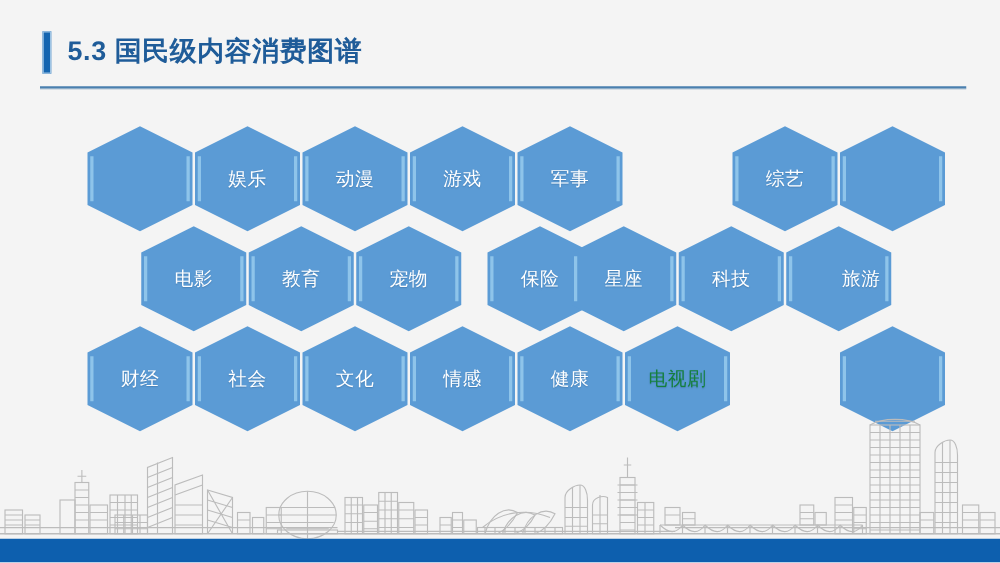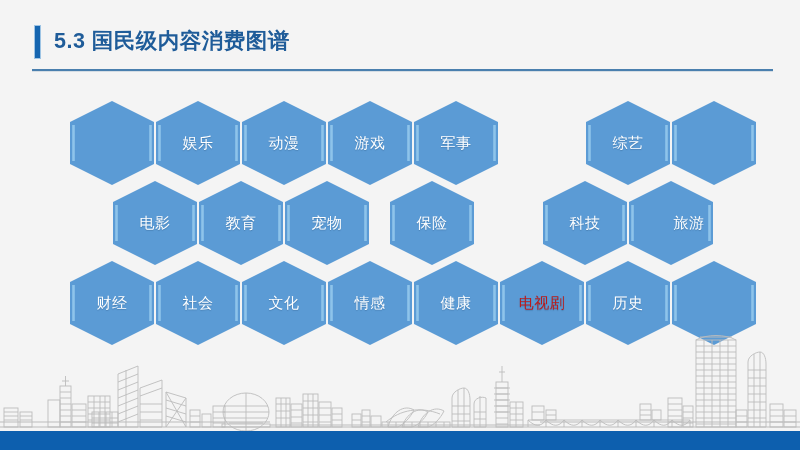--- a/index.html
+++ b/index.html
@@ -194,20 +194,28 @@
           <div class="hex-label" style="color: rgb(255, 255, 255);">教育</div>
         </div>
         <div class="hex" style="left: 350px; margin-left: 40px;">
           <svg viewBox="0 0 84 84">
             <polygon points="42,0 84,21 84,63 42,84 0,63 0,21" fill="#5b9bd5"></polygon>
             <line x1="3.5" y1="24" x2="3.5" y2="60" stroke="#8ec4ea" stroke-width="2.6"></line>
             <line x1="80.5" y1="24" x2="80.5" y2="60" stroke="#8ec4ea" stroke-width="2.6"></line>
           </svg>
           <div class="hex-label" style="color: rgb(255, 255, 255);">保险</div>
         </div>
+        <div class="hex" style="left: 457px;">
+          <svg viewBox="0 0 84 84">
+            <polygon points="42,0 84,21 84,63 42,84 0,63 0,21" fill="#5b9bd5"></polygon>
+            <line x1="3.5" y1="24" x2="3.5" y2="60" stroke="#8ec4ea" stroke-width="2.6"></line>
+            <line x1="80.5" y1="24" x2="80.5" y2="60" stroke="#8ec4ea" stroke-width="2.6"></line>
+          </svg>
+          <div class="hex-label" style="color: rgb(255, 255, 255);">星座</div>
+        </div>
         <div class="hex" style="left: 543px;">
           <svg viewBox="0 0 84 84">
             <polygon points="42,0 84,21 84,63 42,84 0,63 0,21" fill="#5b9bd5"></polygon>
             <line x1="3.5" y1="24" x2="3.5" y2="60" stroke="#8ec4ea" stroke-width="2.6"></line>
             <line x1="80.5" y1="24" x2="80.5" y2="60" stroke="#8ec4ea" stroke-width="2.6"></line>
           </svg>
           <div class="hex-label" style="color: rgb(255, 255, 255);">科技</div>
         </div>
         <div class="hex" style="left: 629px;">
           <svg viewBox="0 0 84 84">
@@ -258,29 +266,21 @@
             <line x1="80.5" y1="24" x2="80.5" y2="60" stroke="#8ec4ea" stroke-width="2.6"></line>
           </svg>
           <div class="hex-label" style="color: rgb(255, 255, 255);">健康</div>
         </div>
         <div class="hex" style="left: 500px;">
           <svg viewBox="0 0 84 84">
             <polygon points="42,0 84,21 84,63 42,84 0,63 0,21" fill="#5b9bd5"></polygon>
             <line x1="3.5" y1="24" x2="3.5" y2="60" stroke="#8ec4ea" stroke-width="2.6"></line>
             <line x1="80.5" y1="24" x2="80.5" y2="60" stroke="#8ec4ea" stroke-width="2.6"></line>
           </svg>
-          <div class="hex-label" style="color: #b91c1c; font-family: Liberation Mono, monospace;">电视剧</div>
-        </div>
-        <div class="hex" style="left: 586px;">
-          <svg viewBox="0 0 84 84">
-            <polygon points="42,0 84,21 84,63 42,84 0,63 0,21" fill="#5b9bd5"></polygon>
-            <line x1="3.5" y1="24" x2="3.5" y2="60" stroke="#8ec4ea" stroke-width="2.6"></line>
-            <line x1="80.5" y1="24" x2="80.5" y2="60" stroke="#8ec4ea" stroke-width="2.6"></line>
-          </svg>
-          <div class="hex-label" style="color: rgb(255, 255, 255);">历史</div>
+          <div class="hex-label" style="color: #15803d; font-family: Liberation Mono, monospace;">电视剧</div>
         </div>
         <div class="hex" style="left: 672px;">
           <svg viewBox="0 0 84 84">
             <polygon points="42,0 84,21 84,63 42,84 0,63 0,21" fill="#5b9bd5"></polygon>
             <line x1="3.5" y1="24" x2="3.5" y2="60" stroke="#8ec4ea" stroke-width="2.6"></line>
             <line x1="80.5" y1="24" x2="80.5" y2="60" stroke="#8ec4ea" stroke-width="2.6"></line>
           </svg>
         </div>
       </div>
   </div>

